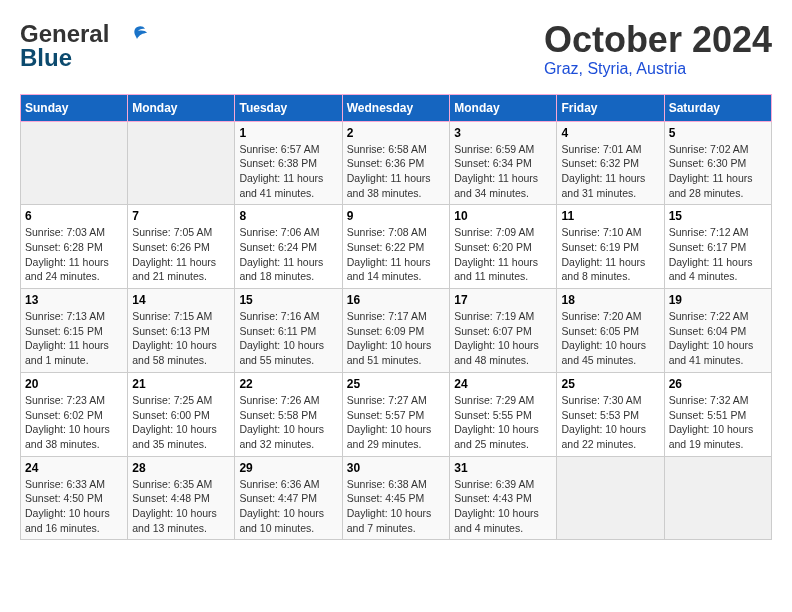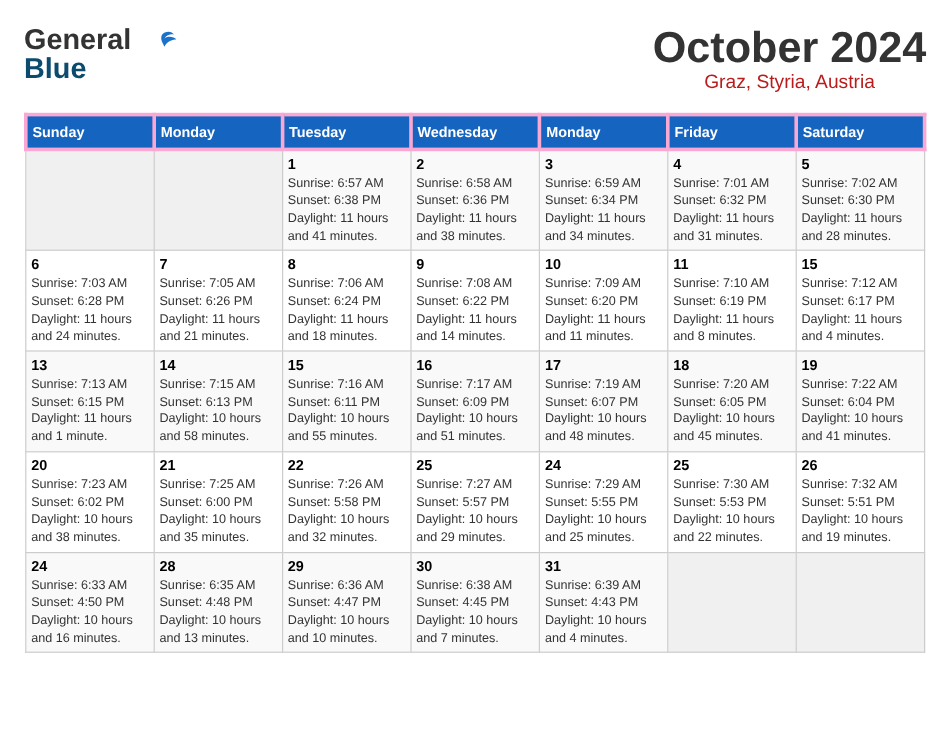--- a/index.html
+++ b/index.html
@@ -15,45 +15,45 @@
       justify-content: space-between;
       align-items: flex-start;
       margin-bottom: 16px;
     }
     .logo {
       display: flex;
       flex-direction: column;
       align-items: flex-start;
     }
     .title-block {
-      text-align: center;
+      text-align: left;
     }
     .month-title {
       font-size: 36px;
       font-weight: bold;
       color: #333;
       line-height: 1.1;
     }
     .subtitle {
       font-size: 16px;
-      color: #b91c1c;
+      color: #1d4ed8;
     }
     table {
       width: 100%;
       border-collapse: collapse;
       font-size: 11px;
     }
     thead tr th {
       background-color: #1565c0;
       color: #fff;
       padding: 6px 4px;
       text-align: left;
       font-size: 12px;
       font-weight: bold;
-      border: 3px solid #f9a8d4;
+      border: 1px solid #f9a8d4;
     }
     tbody tr td {
       border: 1px solid #ccc;
       padding: 4px 4px;
       vertical-align: top;
       width: 108px;
       min-height: 80px;
       background: #fff;
     }
     tbody tr:nth-child(odd) td {

